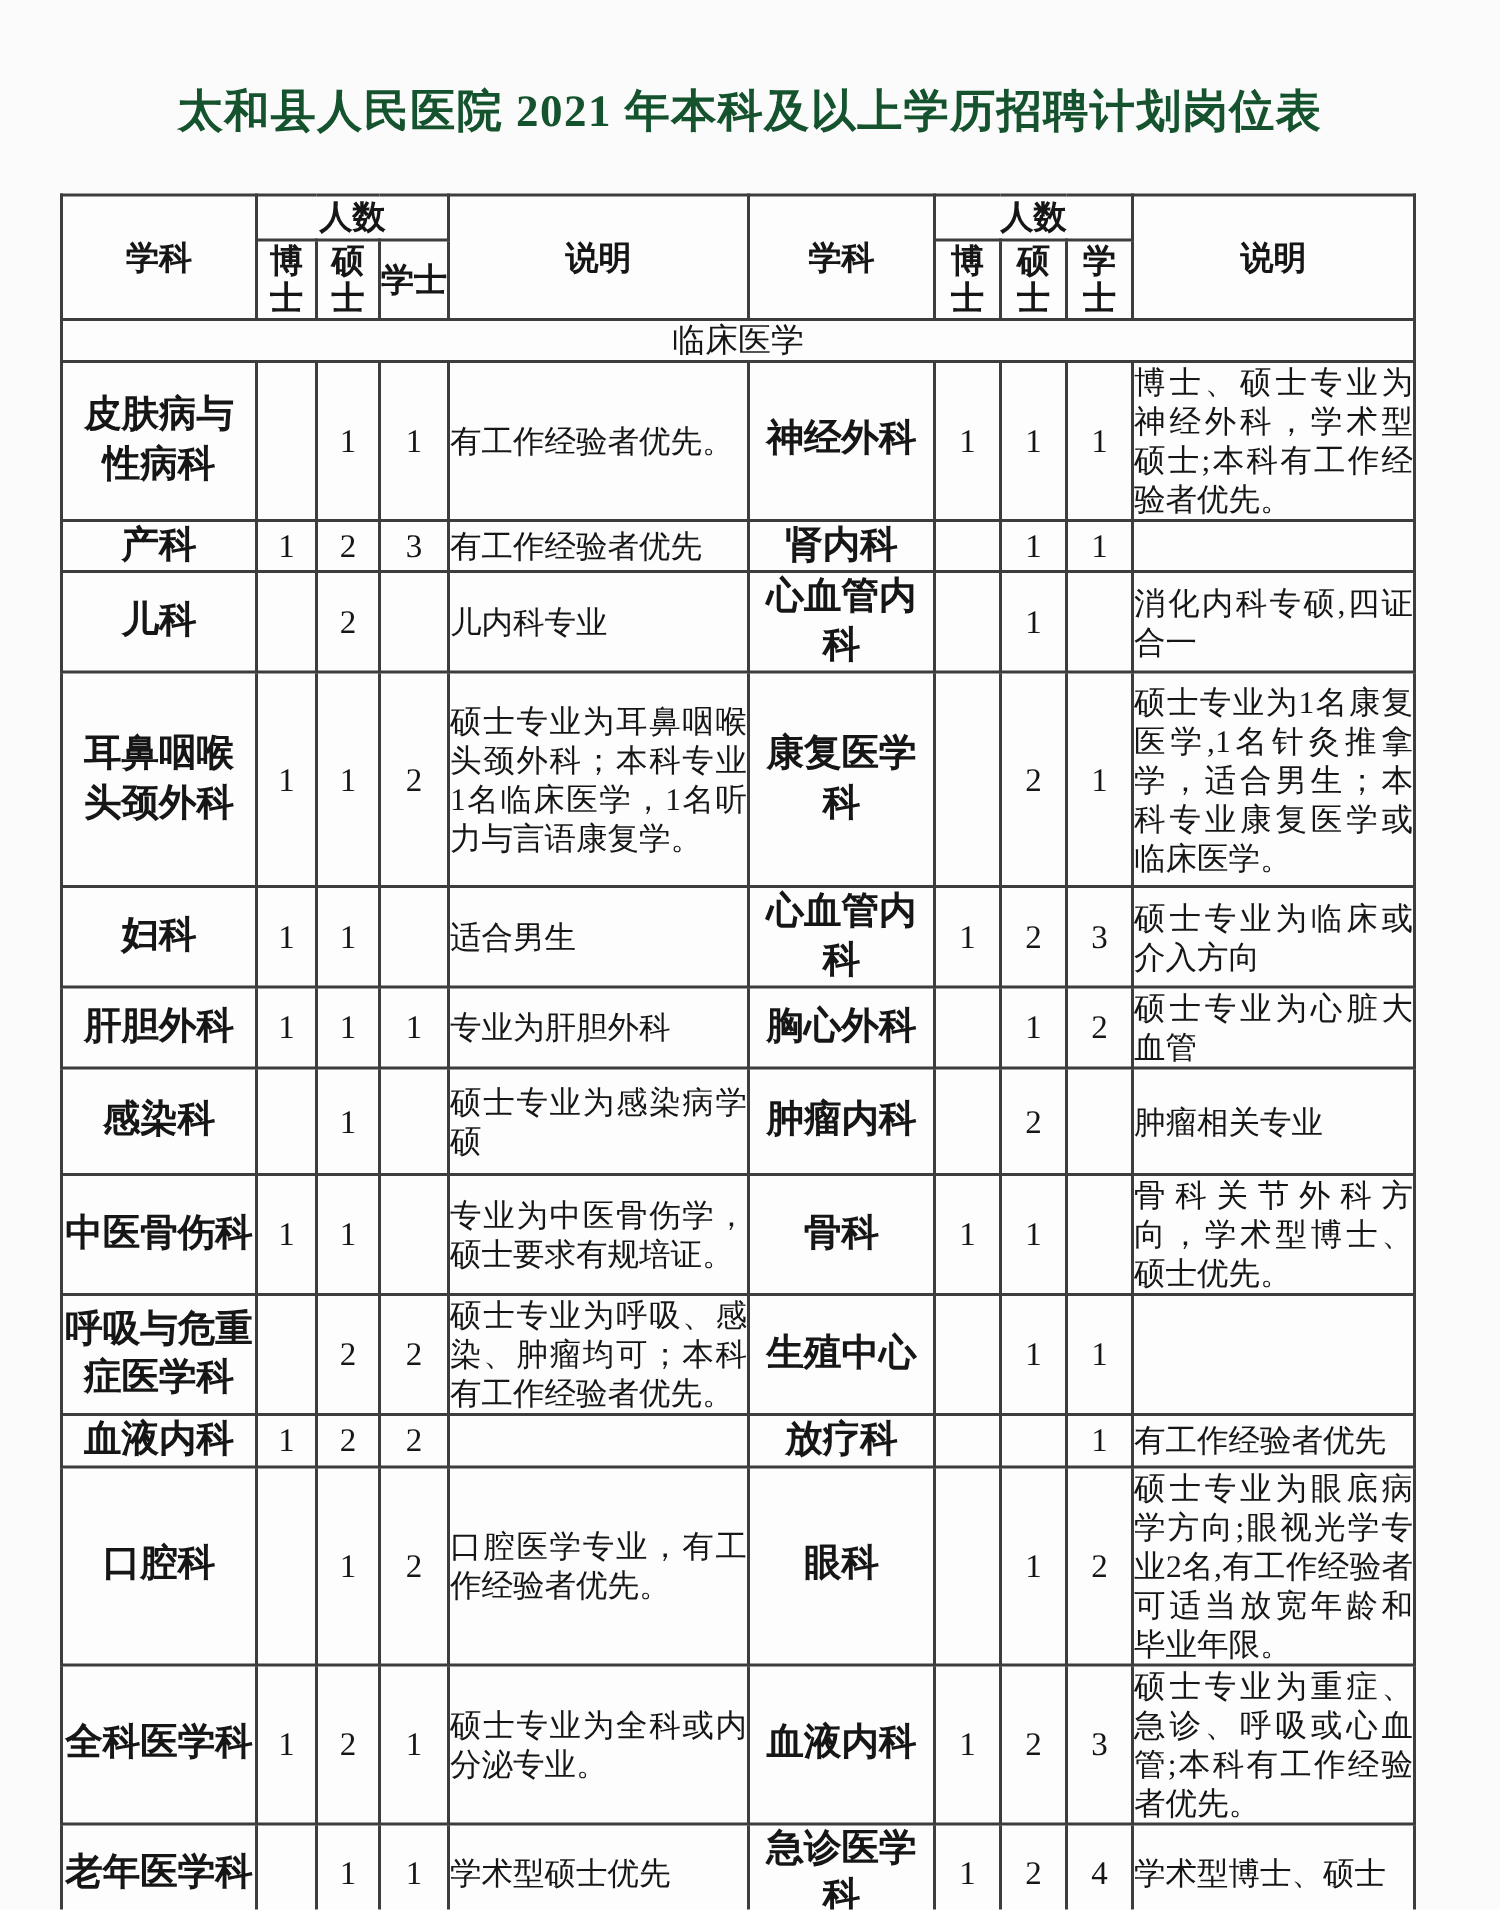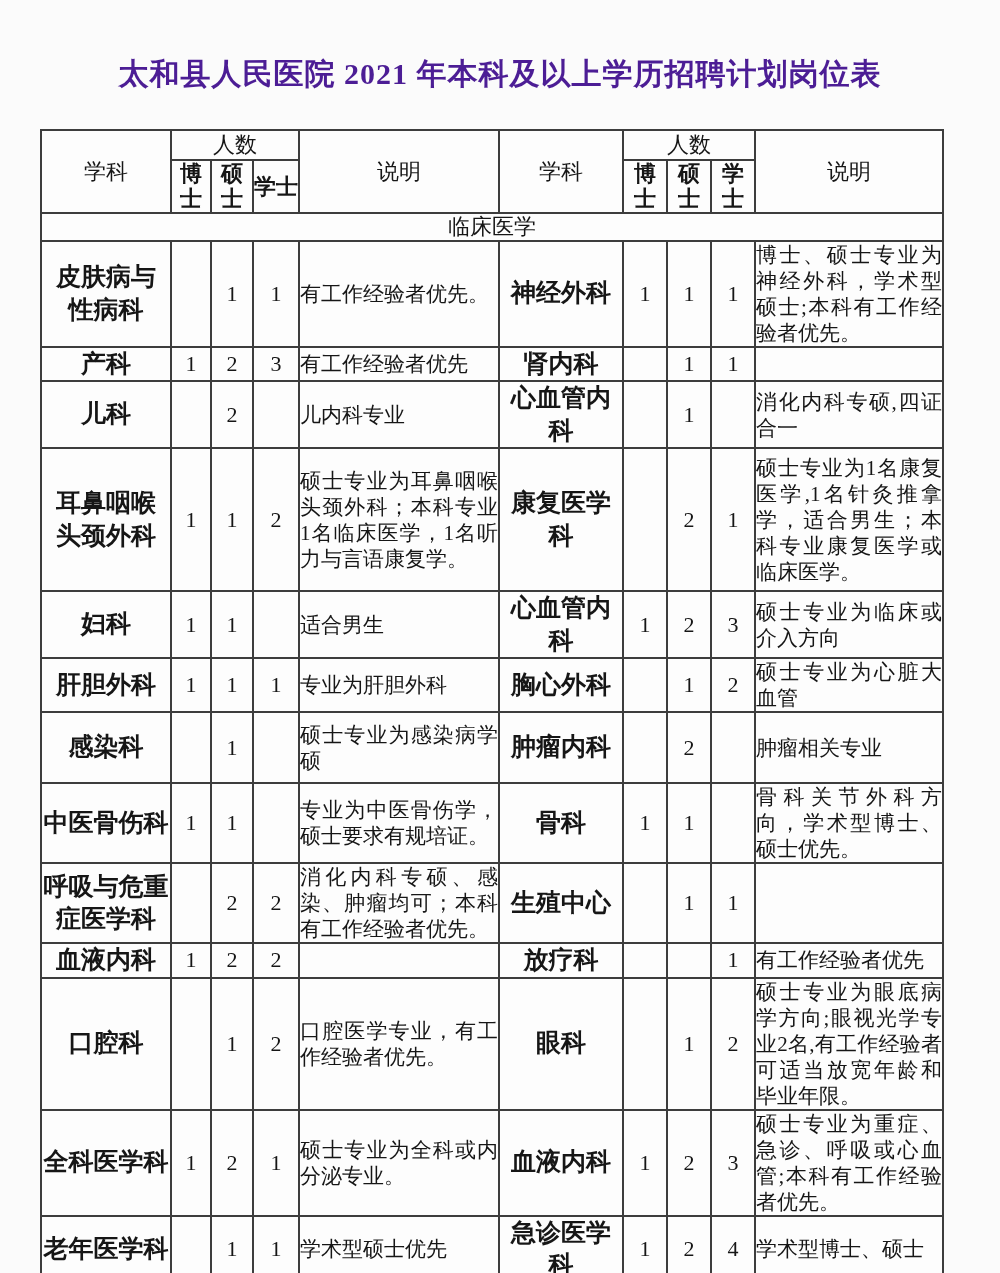--- a/index.html
+++ b/index.html
@@ -13,39 +13,39 @@
     overflow: hidden;
     color: #161616;
     font-family: "Liberation Serif", serif;
   }
   .page-title {
     margin: 54px 0 0 0;
     text-align: center;
     font-size: 30px;
     font-weight: bold;
     letter-spacing: 1px;
-    color: #4c1d95;
+    color: #14532d;
   }
   table.recruit {
     border-collapse: collapse;
     table-layout: fixed;
     width: 902px;
     margin: 34px 0 0 40px;
     background: #fdfdfd;
   }
   table.recruit th,
   table.recruit td {
     border: 2px solid #3d3d3d;
     padding: 0;
     vertical-align: middle;
     overflow: hidden;
   }
   th.colhead {
     font-size: 22px;
-    font-weight: normal;
+    font-weight: bold;
     text-align: center;
     line-height: 1.15;
   }
   th.subhead {
     font-size: 22px;
     font-weight: bold;
     text-align: center;
     line-height: 1.15;
     padding: 1px 0;
   }
@@ -222,21 +222,21 @@
       <td class="num"></td>
       <td class="note">骨科关节外科方向，学术型博士、硕士优先。</td>
     </tr>
 
     <tr style="height:66px">
       <td class="dept">呼吸与危重
 症医学科</td>
       <td class="num"></td>
       <td class="num">2</td>
       <td class="num">2</td>
-      <td class="note">消化内科专硕、感染、肿瘤均可；本科有工作经验者优先。</td>
+      <td class="note">硕士专业为呼吸、感染、肿瘤均可；本科有工作经验者优先。</td>
       <td class="dept">生殖中心</td>
       <td class="num"></td>
       <td class="num">1</td>
       <td class="num">1</td>
       <td class="note"></td>
     </tr>
 
     <tr style="height:31px">
       <td class="dept">血液内科</td>
       <td class="num">1</td>

